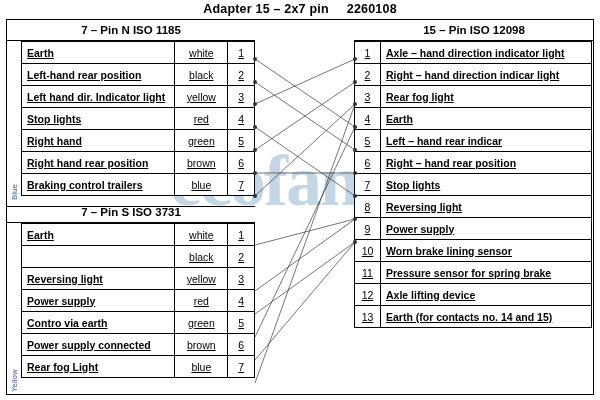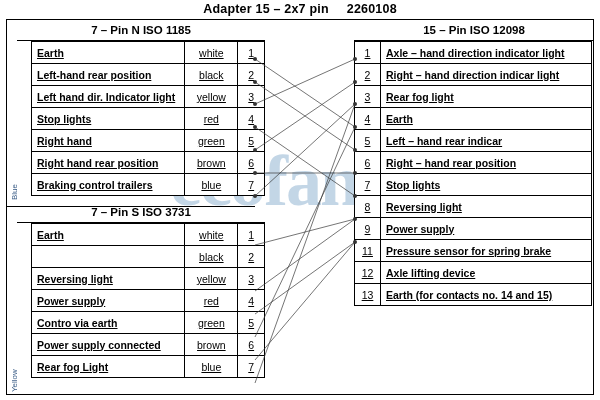--- a/index.html
+++ b/index.html
@@ -33,21 +33,21 @@
 
   .outer{
     position:absolute;left:6px;top:19px;
     width:588px;height:376px;
     border:1px solid #000;
     box-sizing:border-box;
     z-index:2;
   }
 
   
-  .leftcol{position:absolute;left:17px;top:20px;width:248px;z-index:3;}
+  .leftcol{position:absolute;left:7px;top:20px;width:248px;z-index:3;}
   .rightcol{position:absolute;left:354px;top:20px;width:240px;z-index:3;}
 
   .hdr{
     text-align:center;font-weight:bold;font-size:11.5px;
     padding:4px 0 4px 0;
   }
   .hdr-line{border-bottom:1px solid #000;}
 
   table.grid{border-collapse:collapse;text-decoration:underline;}
 
@@ -231,20 +231,24 @@
         <td class="pin">7</td>
         <td class="desc">Stop lights</td>
       </tr>
       <tr>
         <td class="pin">8</td>
         <td class="desc">Reversing light</td>
       </tr>
       <tr>
         <td class="pin">9</td>
         <td class="desc">Power supply</td>
+      </tr>
+      <tr>
+        <td class="pin">10</td>
+        <td class="desc">Worn brake lining sensor</td>
       </tr>
       <tr>
         <td class="pin">11</td>
         <td class="desc">Pressure sensor for spring brake</td>
       </tr>
       <tr>
         <td class="pin">12</td>
         <td class="desc">Axle lifting device</td>
       </tr>
       <tr>

